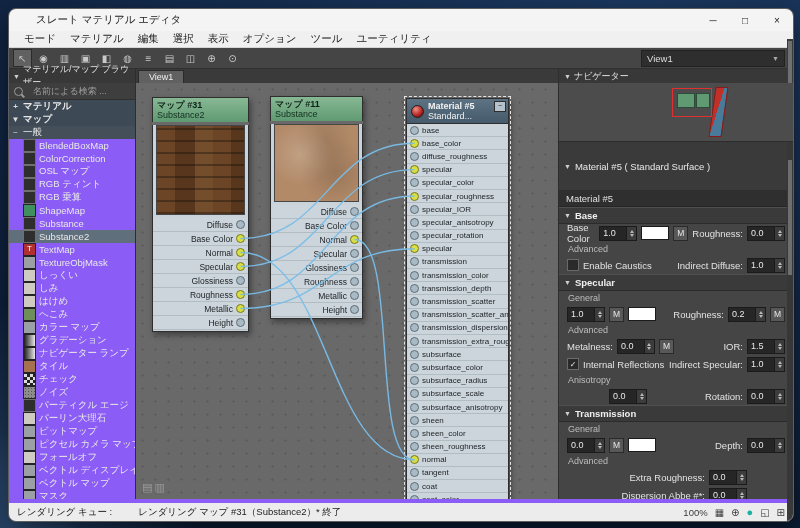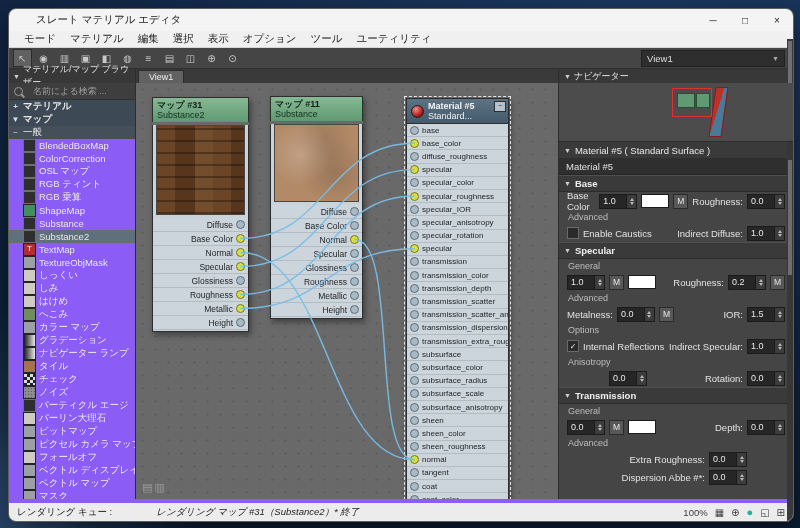--- a/index.html
+++ b/index.html
@@ -112,21 +112,21 @@
   .rightcol{width:234px;background:#454545;border-left:1px solid #2d2d2d;display:flex;flex-direction:column;flex:none;}
   .nav-header{height:14px;background:#383838;color:#e0e0e0;font-size:9px;display:flex;align-items:center;
     padding:0 5px;gap:3px;flex:none;}
   .nav-view{height:58px;background:#4c4c4c;position:relative;border-bottom:1px solid #2d2d2d;flex:none;}
   .mini{position:absolute;}
   .mini-green{background:#5f9a72;border:1px solid #2e4a38;}
   .mini-mat{background:linear-gradient(100deg,#c03028 42%,#4a7a9a 42%);transform:skewX(-8deg);border:1px solid #8a1a1a;}
   .mini-viewrect{border:1px solid #e03030;background:transparent;}
   
   .params{flex:1;position:relative;overflow:hidden;background:#454545;}
-  .pheader{height:16px;background:#3a3a3a;display:flex;align-items:center;gap:4px;padding:0 5px;
+  .pheader{height:16px;background:#3a3a3a;display:flex;align-items:center;gap:4px;padding:16px 5px;
     color:#e8e8e8;font-size:9.5px;}
   .mat-name-row{height:16px;background:#2f2f2f;display:flex;align-items:center;padding:0 7px;font-size:9.5px;
     color:#e0e0e0;border-bottom:1px solid #262626;}
   .sec{height:15px;background:#3a3a3a;border-top:1px solid #4f4f4f;border-bottom:1px solid #2b2b2b;
     display:flex;align-items:center;gap:4px;padding:0 5px;font-weight:bold;font-size:9.5px;color:#efefef;}
   .subhead{height:14px;display:flex;align-items:center;padding:0 9px;font-size:9px;color:#bdbdbd;}
   .prow{height:18px;display:flex;align-items:center;gap:4px;padding:0 8px;font-size:9.5px;color:#e2e2e2;}
   .grp{display:flex;align-items:center;gap:4px;}
   .push-right{margin-left:auto;}
   .mr40{margin-right:38px;}
@@ -142,21 +142,21 @@
     display:flex;align-items:center;justify-content:center;flex:none;}
   .swatch{width:26px;height:12px;background:#ffffff;border:1px solid #1b1b1b;flex:none;}
   .cb{width:10px;height:10px;background:#2a2a2a;border:1px solid #6a6a6a;display:flex;align-items:center;
     justify-content:center;font-size:8px;color:#e8e8e8;flex:none;}
   .cb.checked::after{content:"✓";}
   .params-scroll{position:absolute;right:0;top:0;bottom:0;width:6px;background:#373737;}
   .params-thumb{position:absolute;left:1px;top:18px;width:4px;height:115px;background:#6e6e6e;}
   
   .statusbar{height:18px;background:#ececec;border-top:4px solid #8b5cf6;display:flex;align-items:center;
     padding:0 8px;font-size:9.5px;color:#222;flex:none;}
-  .sb-msg{margin-left:44px;font-style:italic;}
+  .sb-msg{margin-left:26px;}
   .sb-right{margin-left:auto;display:flex;align-items:center;gap:7px;color:#3c3c3c;}
   .sb-icon{font-size:10px;}
   .sb-icon.teal{color:#16b2a2;font-size:11px;}
 </style>
 </head>
 <body>
 
 <div class="desktop-bg"></div>
 
 <div class="window">
@@ -810,21 +810,20 @@
             <span>IOR:</span>
             <span class="spin">
                 <span class="val">1.5</span>
                 <span class="arr">
                   <span class="tri-up"></span>
                   <span class="tri-dn"></span>
                 </span>
               </span>
           </span>
         </div>
-        <div class="subhead">Options</div>
         <div class="prow">
           <span class="cb checked"></span>
           <span>Internal Reflections</span>
           <span class="grp push-right">
             <span>Indirect Specular:</span>
             <span class="spin">
                 <span class="val">1.0</span>
                 <span class="arr">
                   <span class="tri-up"></span>
                   <span class="tri-dn"></span>

